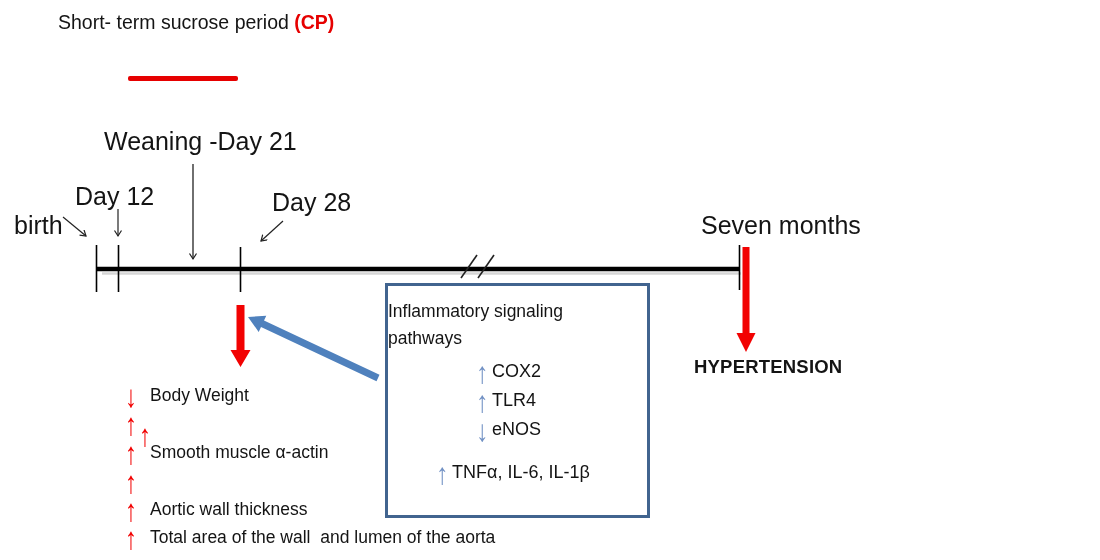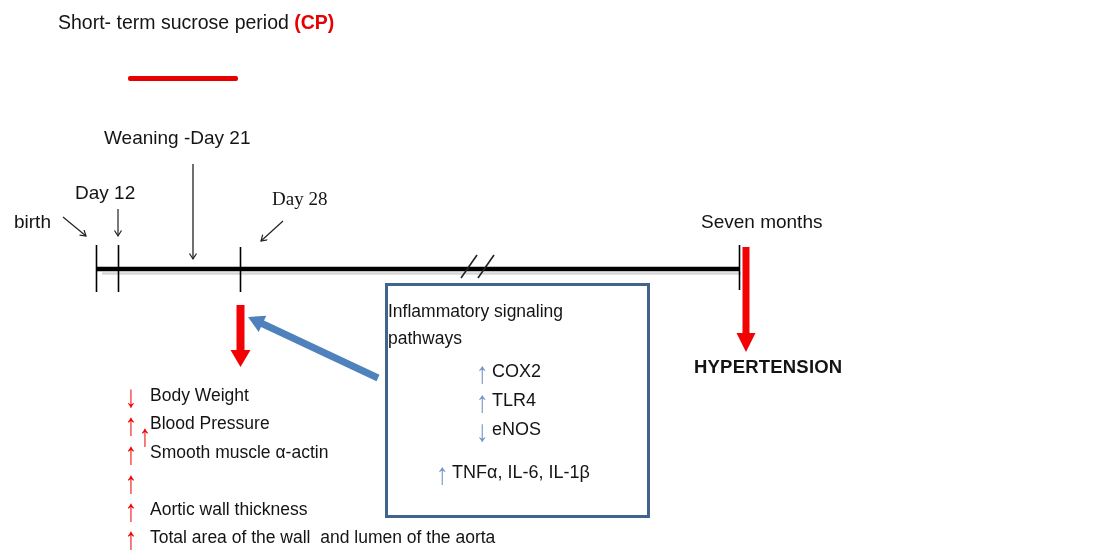--- a/index.html
+++ b/index.html
@@ -1,30 +1,30 @@
 <!DOCTYPE html>
 <html style="--red-text: #e60000; --red-arrow: #f20202; --box-border: #41648f; --big-blue-arrow: #4f81bd; --small-blue-arrow: #7191c4;"><head>
 <meta charset="utf-8">
 <style>
   html,body{margin:0;padding:0;background:#fff;}
   .canvas{
     position:relative;width:1100px;height:560px;background:#ffffff;
     font-family:"Liberation Sans",sans-serif;color:#141414;overflow:hidden;padding-left:26px;
   }
   svg.layer{position:absolute;left:0;top:0;width:1100px;height:560px;}
-  .t{position:absolute;white-space:pre;font-size:19px;line-height:1.15;color:#141414;}
+  .t{position:absolute;white-space:pre;font-size:25px;line-height:1.15;color:#141414;}
   .title-line1{left:58px;top:11px;font-size:19.5px;}
   .title-red{color:var(--red-text);font-weight:bold;}
   .title-line2{left:107px;top:41px;font-size:19.5px;font-weight:bold;color:var(--red-text);}
   .red-underline{position:absolute;left:128px;top:76px;width:110px;height:5px;
     background:var(--red-text);border-radius:2px;}
   .lbl-birth{left:14px;top:203px;margin-top:8px;}
   .lbl-day12{left:75px;top:182px;}
   .lbl-weaning{left:104px;top:127px;}
-  .lbl-day28{left:272px;top:188px;font-family:Liberation Serif, serif;}
+  .lbl-day28{left:272px;top:188px;}
   .lbl-seven{left:701px;top:211px;}
   .lbl-hyper{left:694px;top:356px;font-size:18.5px;font-weight:bold;letter-spacing:.2px;}
 
   
   .out-row{position:absolute;display:flex;align-items:flex-start;left:125px;}
   .out-arrow{color:var(--red-arrow);font-size:24px;line-height:24px;width:25px;
     transform:scaleY(1.3);transform-origin:50% 12%;}
   .out-label{font-size:17.5px;line-height:24px;padding-top:1px;white-space:pre;}
   .stray-arrow{position:absolute;left:139px;top:421px;color:var(--red-arrow);
     font-size:24px;line-height:24px;transform:scaleY(1.3);transform-origin:50% 12%;}
@@ -83,21 +83,20 @@
   <div class="t lbl-day28">Day 28</div>
   <div class="t lbl-seven">Seven months</div>
   <div class="t lbl-hyper">HYPERTENSION</div>
 
   <div class="out-row" style="top:382px">
     <span class="out-arrow">↓</span>
     <span class="out-label">Body Weight</span>
   </div>
   <div class="out-row" style="top:410px">
     <span class="out-arrow">↑</span>
-    <span class="out-label">Blood Pressure</span>
   </div>
   <div class="out-row" style="top:439px">
     <span class="out-arrow">↑</span>
     <span class="out-label">Smooth muscle α-actin</span>
   </div>
   <div class="out-row" style="top:468px">
     <span class="out-arrow">↑</span>
   </div>
   <div class="out-row" style="top:496px">
     <span class="out-arrow">↑</span>

